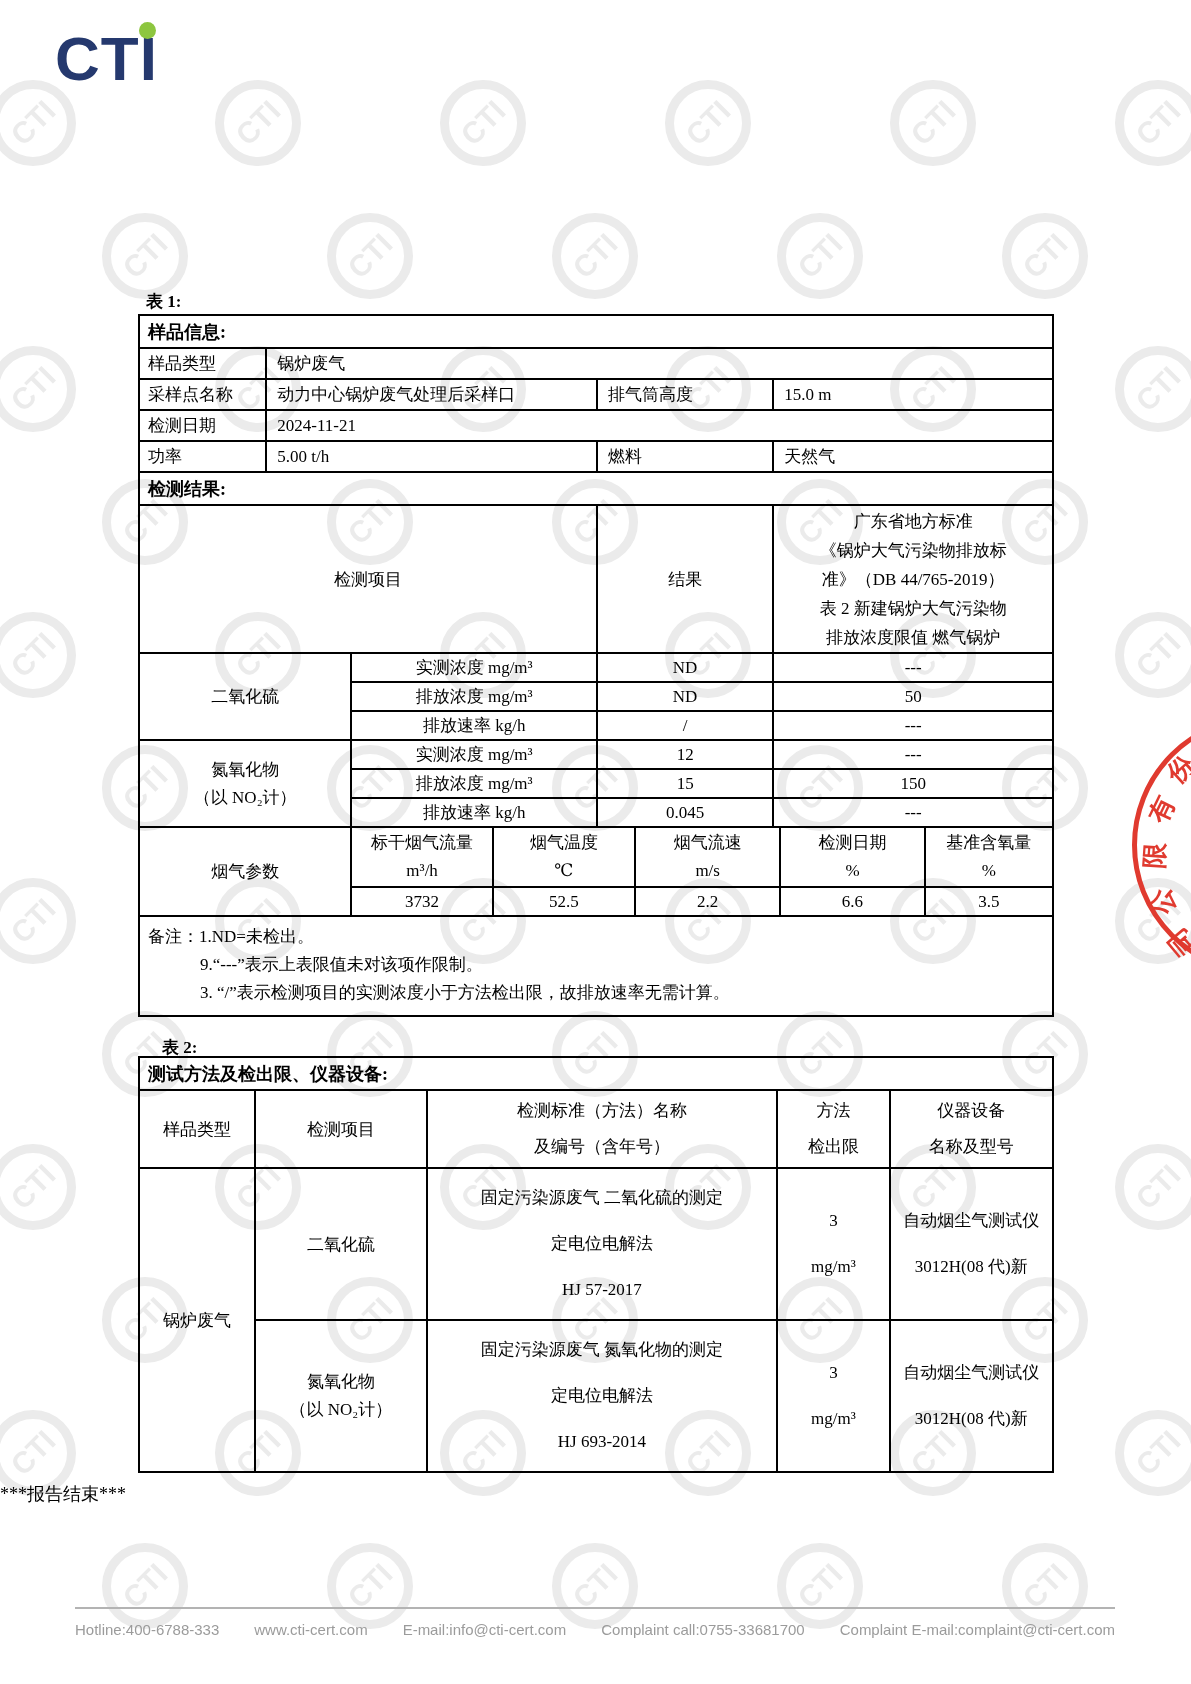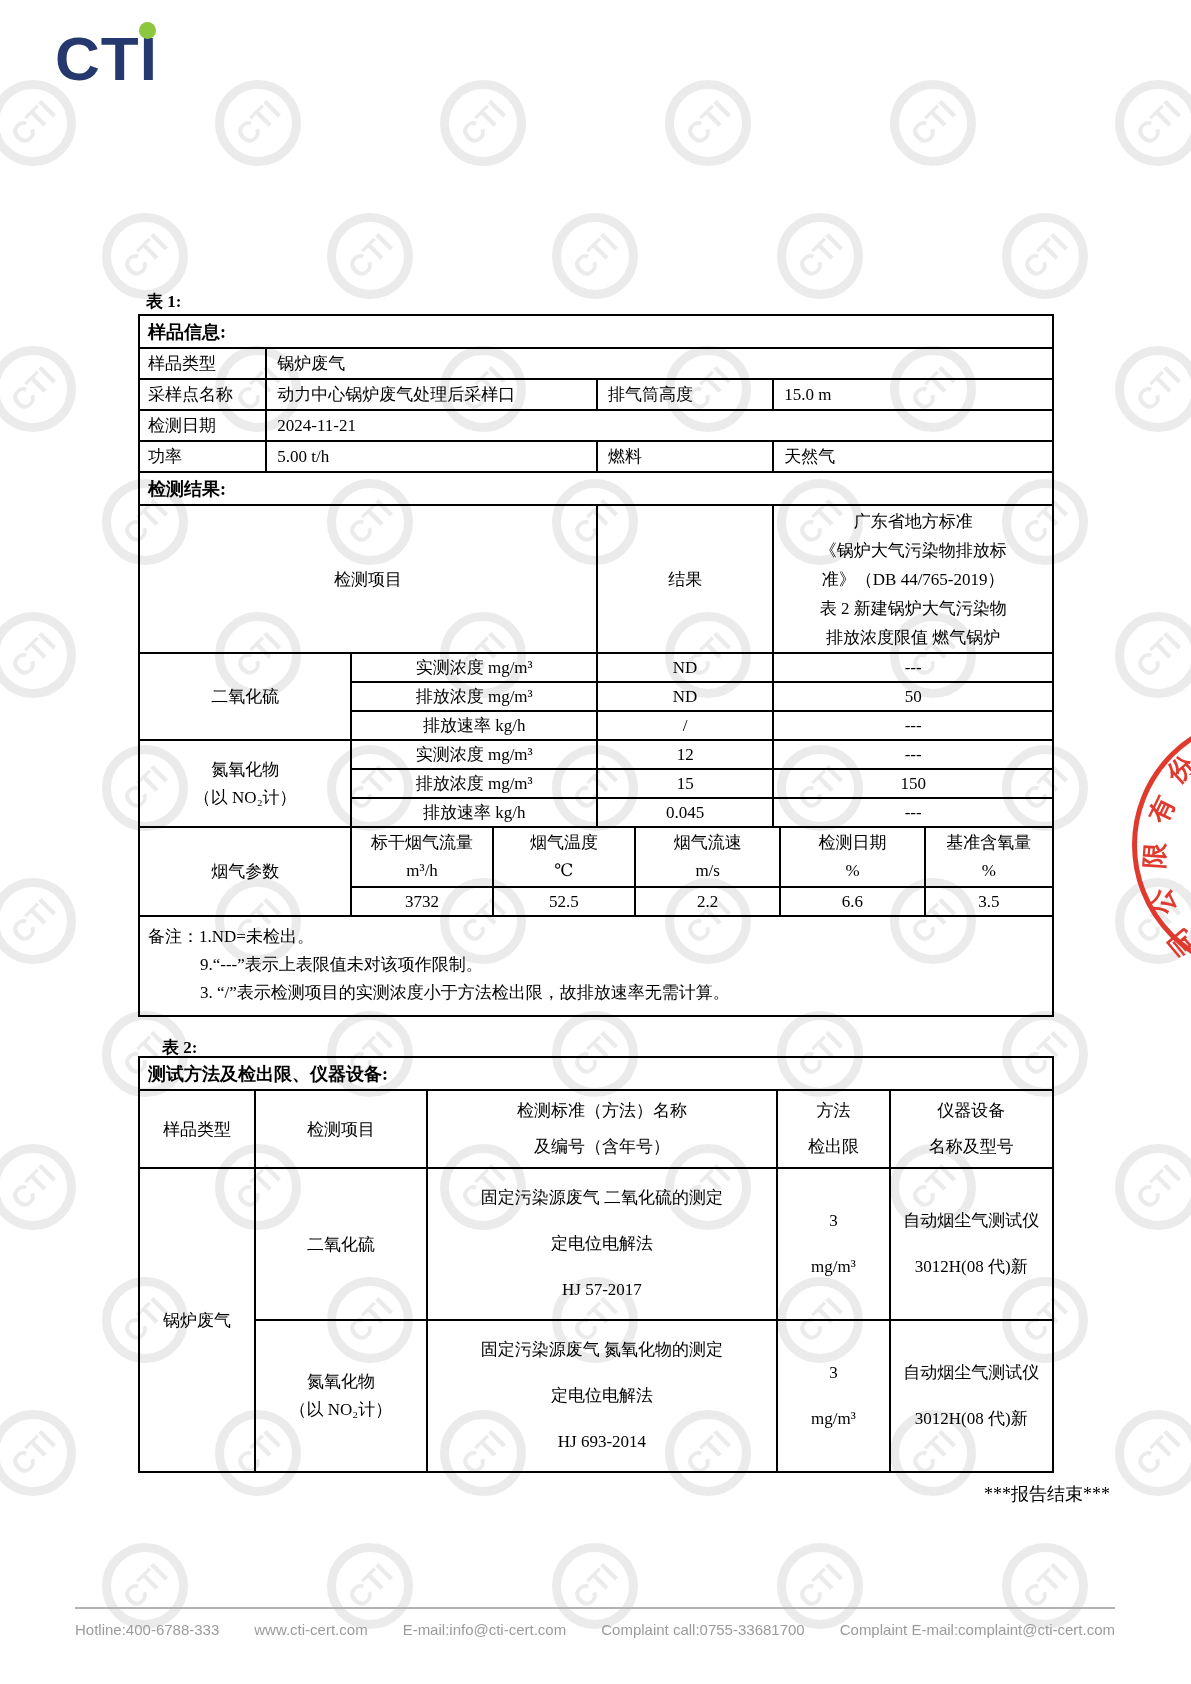--- a/index.html
+++ b/index.html
@@ -72,21 +72,21 @@
   .two-line div{line-height:28px;text-align:center;}
   td.notes{padding:6px 8px 8px 8px;vertical-align:top;}
   td.notes div{line-height:28px;}
   td.notes div.ind{padding-left:52px;}
   
   tr.hhdr{height:78px;}
   tr.hdata{height:152px;}
   .ml div{line-height:46px;text-align:center;}
   .hl div{line-height:36px;text-align:center;}
   
-  .end-text{position:absolute;top:1482px;left:0;width:1110px;text-align:right;font-size:18px;}
+  .end-text{position:absolute;top:1482px;left:0;width:1110px;text-align:left;font-size:18px;}
   
   .footer-line{position:absolute;top:1607px;left:75px;width:1040px;height:2px;background:#b3b3b3;}
   .footer{
     position:absolute;top:1621px;left:75px;width:1040px;display:flex;
     justify-content:space-between;font-family:"Liberation Sans","DejaVu Sans",sans-serif;
     font-size:15px;color:#9b9b9b;
   }
   
   .seal-ring{
     position:absolute;top:715px;left:1132px;width:260px;height:260px;border-radius:50%;

